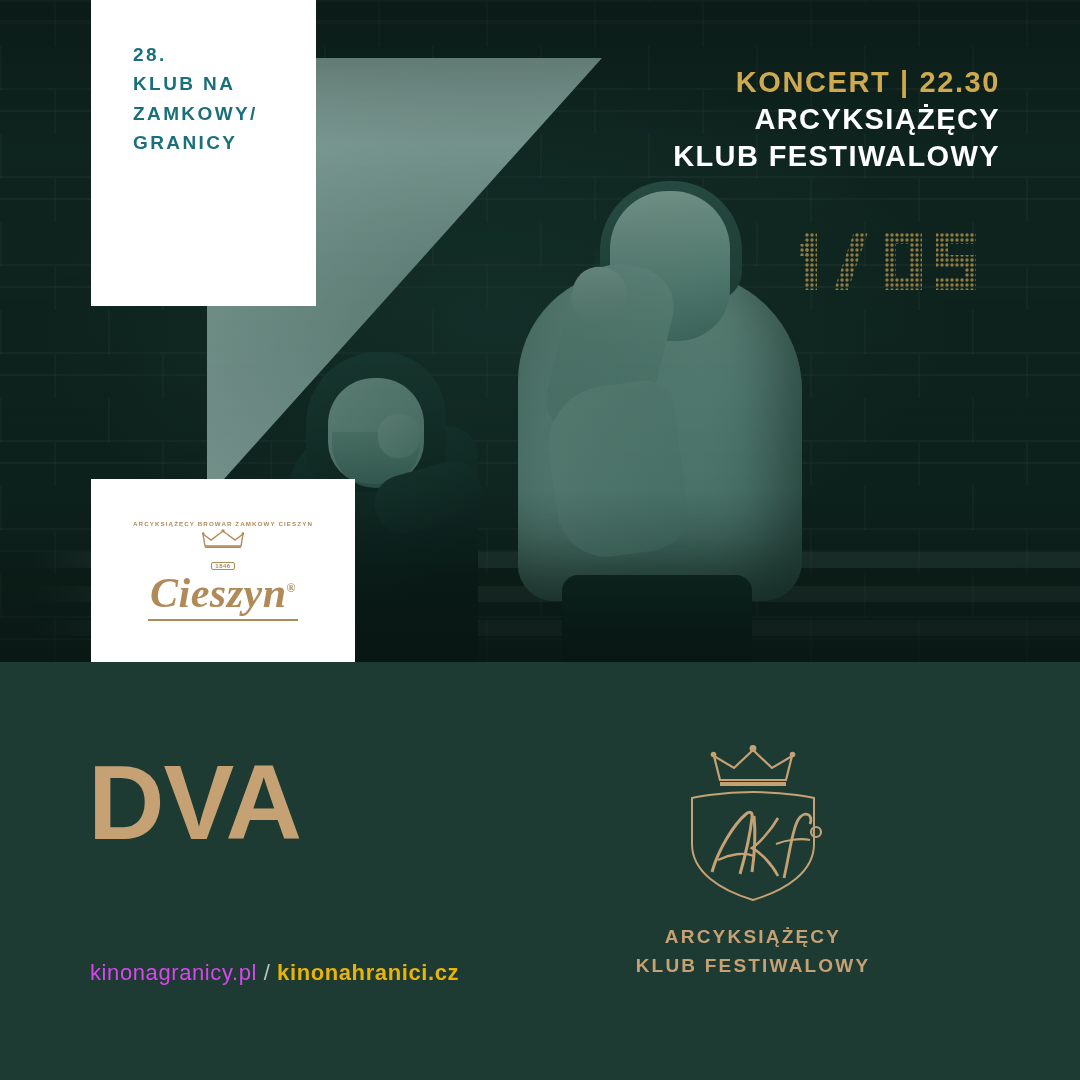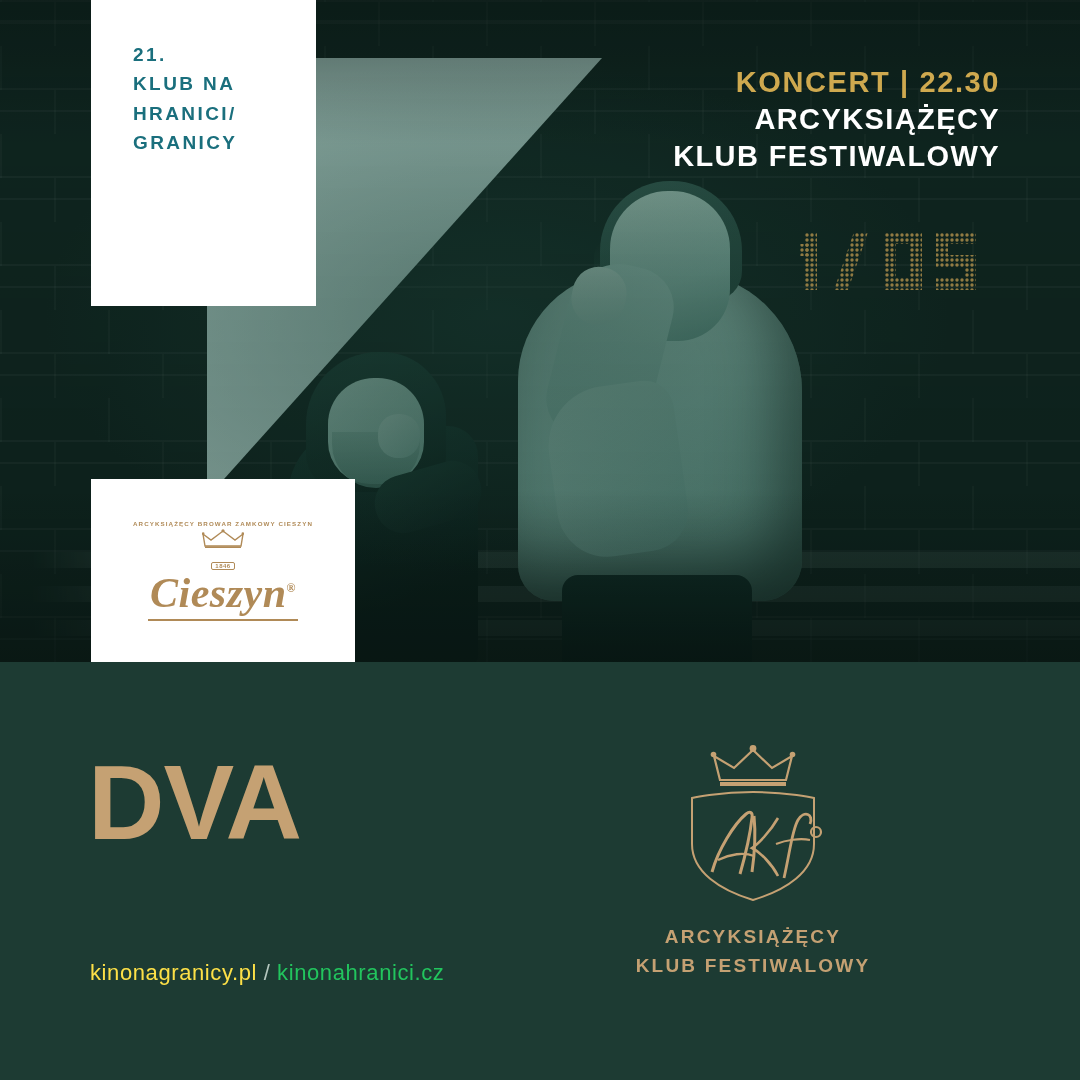--- a/index.html
+++ b/index.html
@@ -329,23 +329,23 @@
     letter-spacing: -1px;
     line-height: .9;
   }
   .urls {
     position: absolute;
     left: 90px; top: 298px;
     font-size: 22px;
     letter-spacing: .6px;
     color: #b5c7bf;
   }
-  .urls .pl { color: #fde047; }
+  .urls .pl { color: #d946ef; }
   .urls .sep { color: #b5c7bf; }
-  .urls .cz { color: #22c55e; font-weight: 400; }
+  .urls .cz { color: #eab308; font-weight: 700; }
 
   
   .akf {
     position: absolute;
     right: 82px; top: 78px;
     width: 250px;
     text-align: center;
     color: #c5a173;
   }
   .akf .mark { display:block; margin: 0 auto; }
@@ -388,23 +388,23 @@
       <div class="hand"></div>
       <div class="legs"></div>
     </div>
 
     <div class="photo-vignette"></div>
     <div class="photo-tint"></div>
   </div>
 
   <div class="info-box">
     <div class="info-title">
-      <span class="ln">21.</span>
+      <span class="ln">28.</span>
       <span class="ln">KLUB NA</span>
-      <span class="ln">HRANICI/</span>
+      <span class="ln">ZAMKOWY/</span>
       <span class="ln">GRANICY</span>
     </div>
   </div>
 
   <div class="logo-box">
     <div class="cieszyn">
       <span class="arc">ARCYKSIĄŻĘCY BROWAR ZAMKOWY CIESZYN</span>
       <span class="crown">
         <svg width="42" height="20" viewBox="0 0 42 20">
           <path d="M3 17 L1 5 L9 11 L21 2 L33 11 L41 5 L39 17 Z" fill="none" stroke="#b08a57" stroke-width="1.4"></path>

